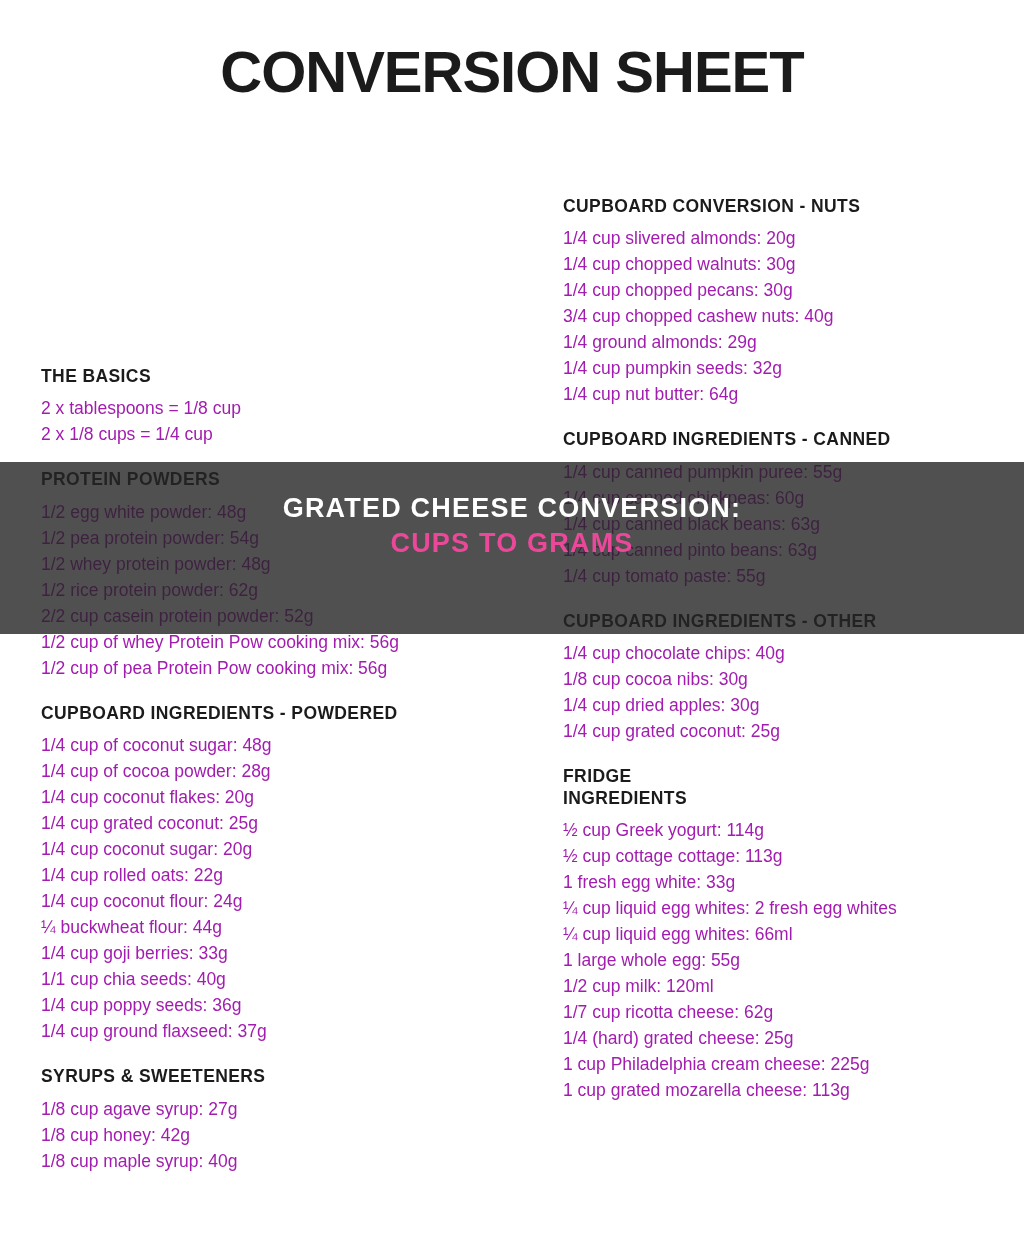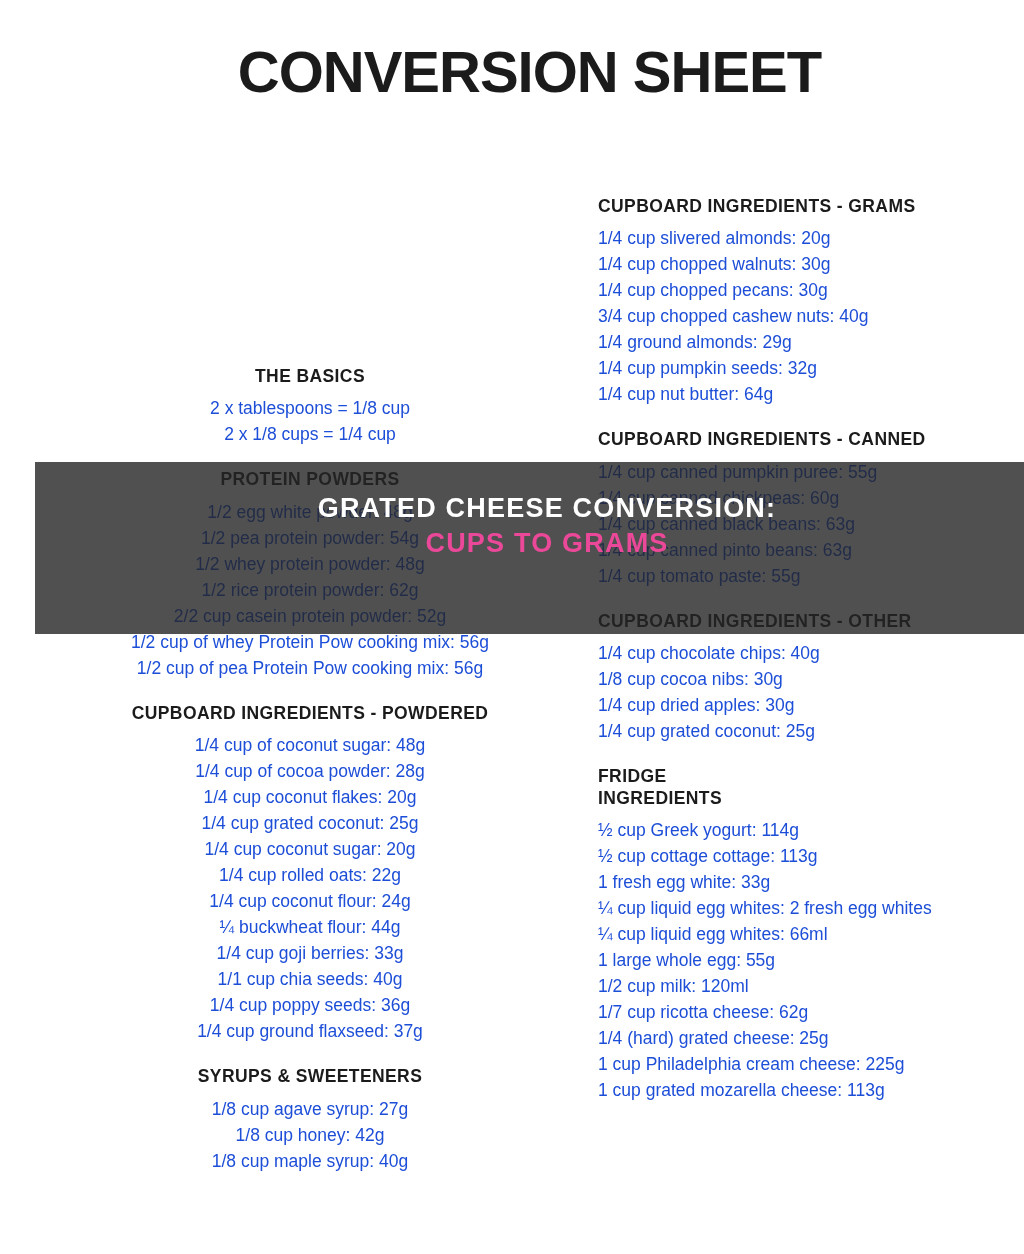--- a/index.html
+++ b/index.html
@@ -11,40 +11,38 @@
     width: 1024px;
     height: 1254px;
     position: relative;
     font-family: "Liberation Sans", sans-serif;
     color: #1b1b1b;
     overflow: hidden;
   }
   .page {
     position: absolute;
     inset: 0;
-    margin-left: 35px;
   }
   .title {
     position: absolute;
     top: 38px;
     left: 0;
     width: 100%;
     text-align: center;
     font-size: 58px;
     font-weight: bold;
     letter-spacing: -1px;
     color: #1b1b1b;
     font-family: "Liberation Sans", sans-serif;
   }
   .col-left {
     position: absolute;
-    left: 25px;
+    left: 41px;
     top: 366px;
     width: 500px;
-    text-align: center;
   }
   .col-right {
     position: absolute;
     left: 563px;
     top: 196px;
     width: 450px;
   }
   .section {
     margin-bottom: 22px;
   }
@@ -53,21 +51,21 @@
     font-weight: bold;
     letter-spacing: 0.4px;
     margin: 0 0 9px 0;
     color: #1b1b1b;
     line-height: 1.22;
   }
   .section p {
     font-size: 17.5px;
     margin: 0 0 1px 0;
     line-height: 1.43;
-    color: #1d4ed8;
+    color: #a21caf;
   }
   .overlay-band {
     position: absolute;
     left: 0;
     top: 462px;
     width: 1024px;
     height: 172px;
     background: rgba(36, 36, 36, 0.80);
   }
   .overlay-text {
@@ -137,21 +135,21 @@
     <div class="section">
       <h2>SYRUPS &amp; SWEETENERS</h2>
       <p>1/8 cup agave syrup: 27g</p>
       <p>1/8 cup honey: 42g</p>
       <p>1/8 cup maple syrup: 40g</p>
     </div>
   </div>
 
   <div class="col-right">
     <div class="section">
-      <h2>CUPBOARD INGREDIENTS - GRAMS</h2>
+      <h2>CUPBOARD CONVERSION - NUTS</h2>
       <p>1/4 cup slivered almonds: 20g</p>
       <p>1/4 cup chopped walnuts: 30g</p>
       <p>1/4 cup chopped pecans: 30g</p>
       <p>3/4 cup chopped cashew nuts: 40g</p>
       <p>1/4 ground almonds: 29g</p>
       <p>1/4 cup pumpkin seeds: 32g</p>
       <p>1/4 cup nut butter: 64g</p>
     </div>
 
     <div class="section">

